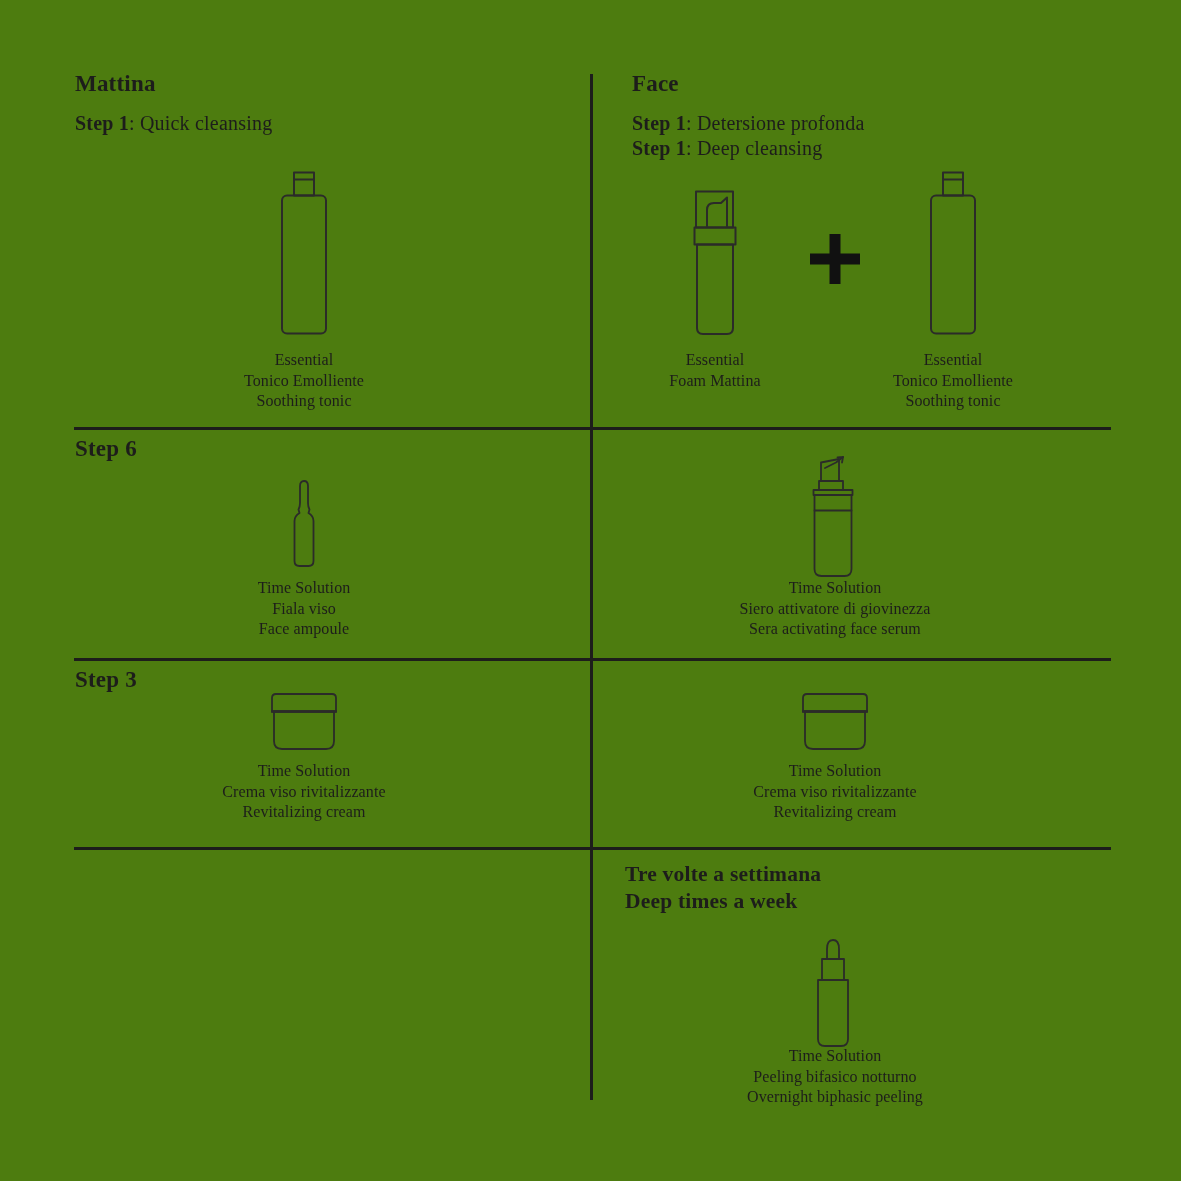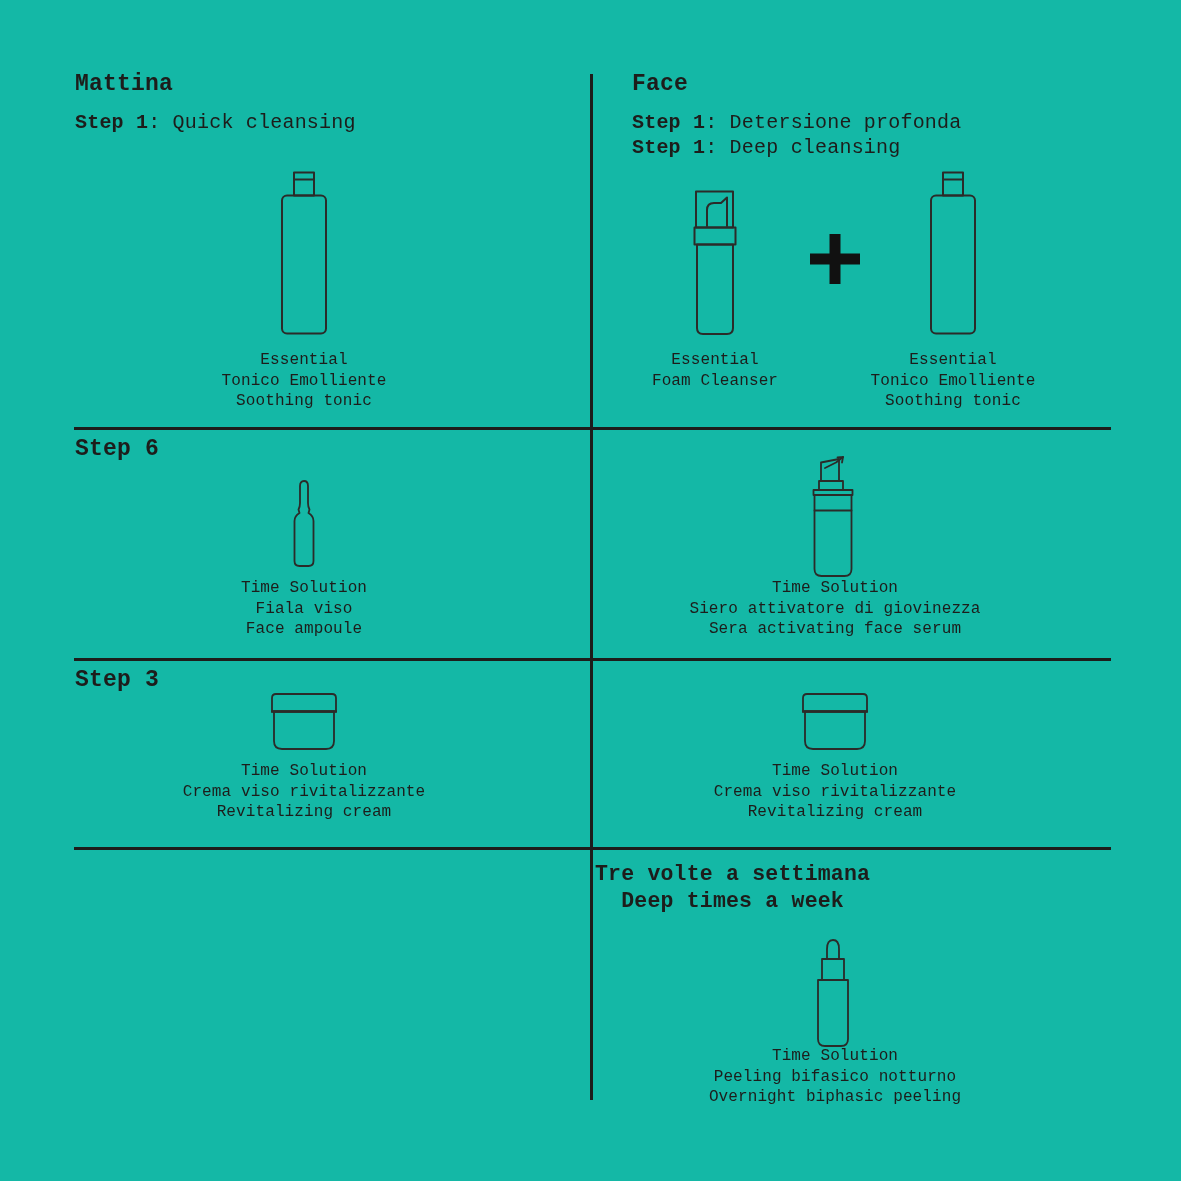--- a/index.html
+++ b/index.html
@@ -4,22 +4,22 @@
 <style>
   html, body {
     margin: 0;
     padding: 0;
     background: #ffffff;
   }
   .canvas {
     position: relative;
     width: 1181px;
     height: 1181px;
-    background: #14b8a6;
-    font-family: Liberation Mono, monospace;
+    background: #4d7c0f;
+    font-family: Liberation Serif, serif;
     color: #1d1d1b;
     overflow: hidden;
   }
   .abs { position: absolute; }
 
   .col-title {
     font-size: 23px;
     font-weight: bold;
     letter-spacing: 0.2px;
   }
@@ -142,21 +142,21 @@
   </svg>
 
   <svg class="icon abs" style="left:929px; top:171px;" width="48" height="164" viewBox="0 0 48 164">
     <rect x="14" y="1.5" width="20" height="23"></rect>
     <line x1="14" y1="8.5" x2="34" y2="8.5"></line>
     <rect x="2" y="24.5" width="44" height="138" rx="5"></rect>
   </svg>
 
   <div class="abs product-label" style="left:565px; top:350px;">
     <div>Essential</div>
-    <div>Foam Cleanser</div>
+    <div>Foam Mattina</div>
   </div>
 
   <div class="abs product-label" style="left:803px; top:350px;">
     <div>Essential</div>
     <div>Tonico Emolliente</div>
     <div>Soothing tonic</div>
   </div>
 
   <svg class="icon abs" style="left:808px; top:454px; stroke-width:1.8;" width="50" height="124" viewBox="0 0 50 124">
     <path d="M13 27 V8.5 L31 5 V27"></path>
@@ -179,21 +179,21 @@
     <path d="M3 18.5 H63 V48 Q63 56 55 56 H11 Q3 56 3 48 Z"></path>
     <line x1="1" y1="18.5" x2="65" y2="18.5" stroke-width="2.6"></line>
   </svg>
 
   <div class="abs product-label" style="left:685px; top:761px;">
     <div>Time Solution</div>
     <div>Crema viso rivitalizzante</div>
     <div>Revitalizing cream</div>
   </div>
 
-  <div class="abs weekly-title" style="left:595px; top:861px;text-align:center;">
+  <div class="abs weekly-title" style="left:625px; top:861px;">
     <div>Tre volte a settimana</div>
     <div>Deep times a week</div>
   </div>
 
   <svg class="icon abs" style="left:810px; top:937px; stroke-width:1.8;" width="46" height="112" viewBox="0 0 46 112">
     <path d="M17 22 V12 Q17 3 23 3 Q29 3 29 12 V22"></path>
     <rect x="12" y="22" width="22" height="21"></rect>
     <path d="M8 43 H38 V102 Q38 109 31 109 H15 Q8 109 8 102 Z"></path>
   </svg>
 

